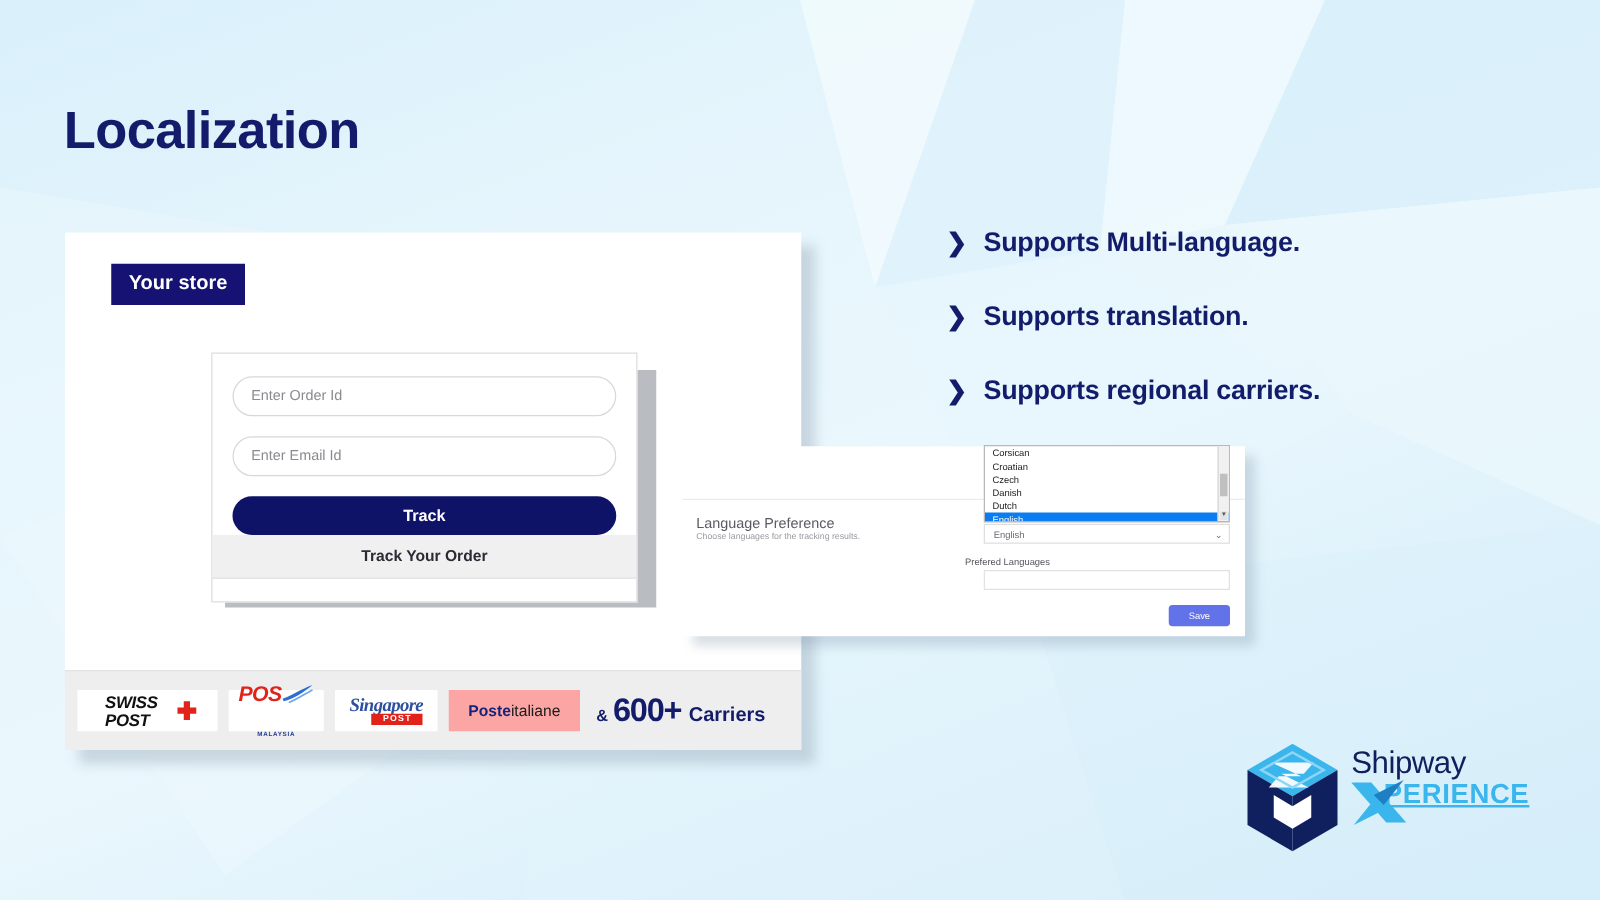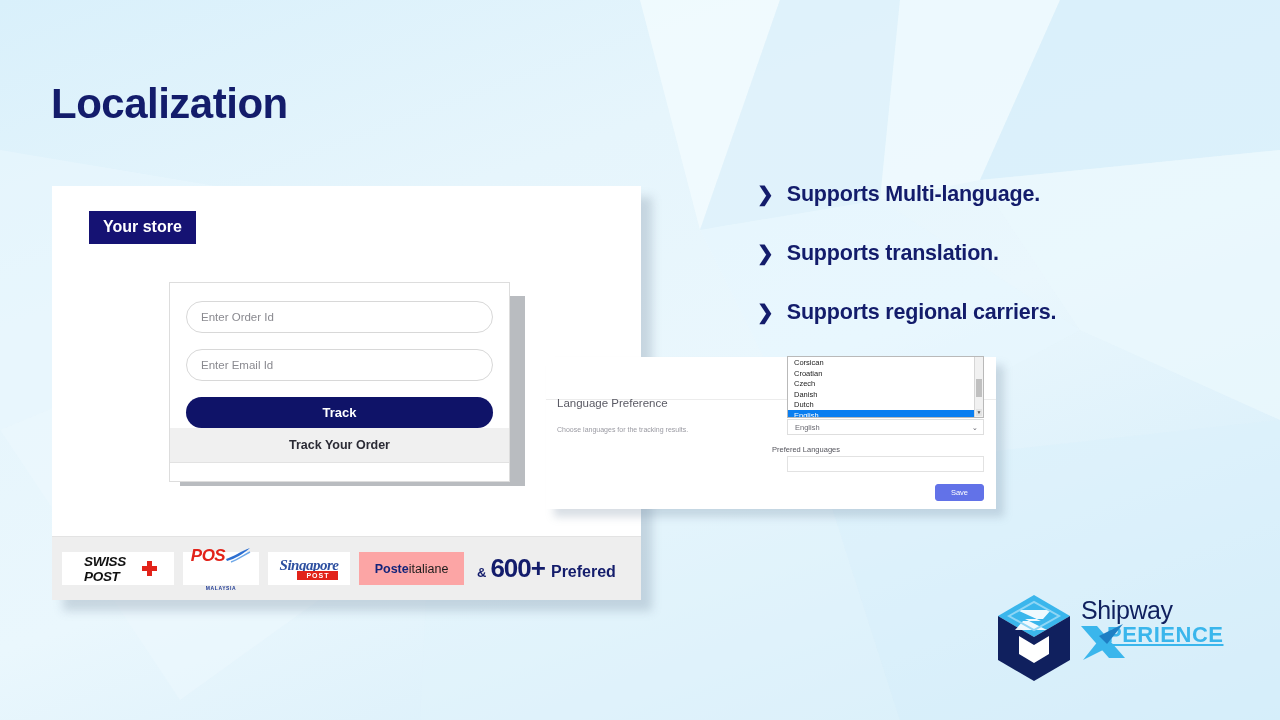--- a/index.html
+++ b/index.html
@@ -112,21 +112,21 @@
   .crw { font-size: 16px; font-weight: bold; margin-left: 6px; }
 
   
   #lang-panel {
     position: absolute; left: 546px; top: 357px;
     width: 450px; height: 152px;
     background: #ffffff;
     box-shadow: 8px 8px 8px rgba(120,140,160,.28);
   }
   #lang-divider { position:absolute; left:0; top:42px; width:100%; height:1px; background:#ececec; }
-  #lang-title { position:absolute; left:11px; top:40px; font-size:11.5px; color:#5a5a64; }
+  #lang-title { position:absolute; left:11px; top:56px; font-size:11.5px; color:#5a5a64; }
   #lang-sub { position:absolute; left:11px; top:69px; font-size:7px; color:#9a9aa2; }
 
   #dd-open {
     position:absolute; left:241px; top:-1px; width:197px; height:62px;
     background:#fff; border:1px solid #b9b9b9; box-sizing:border-box;
     overflow:hidden;
   }
   .dd-item { font-size:7.5px; color:#222; padding:1px 4px 0 6px; line-height:9.5px; height:9.5px;}
   .dd-item.sel { background:#0a7ef0; color:#fff; }
   #dd-scroll { position:absolute; right:0; top:0; width:8px; height:100%; background:#f1f1f1; border-left:1px solid #d6d6d6; }
@@ -223,21 +223,21 @@
           <span class="sg-post">POST</span>
         </div>
       </div>
       <div class="logo-box pi-box" style="width:105px">
         <span class="pi-a">Poste</span>
           <span class="pi-b">italiane</span>
       </div>
       <div id="carrier-count">
         <span class="amp">&amp;</span>
         <span class="num">600+</span>
-        <span class="crw">Prefered</span>
+        <span class="crw">Carriers</span>
       </div>
     </div>
   </div>
 
   <div id="track-shadow"></div>
   <div id="track-card">
     <div id="track-body">
       <input class="tinput" type="text" placeholder="Enter Order Id" style="">
       <input class="tinput" type="text" placeholder="Enter Email Id" style="">
       <button id="track-btn">Track</button>

